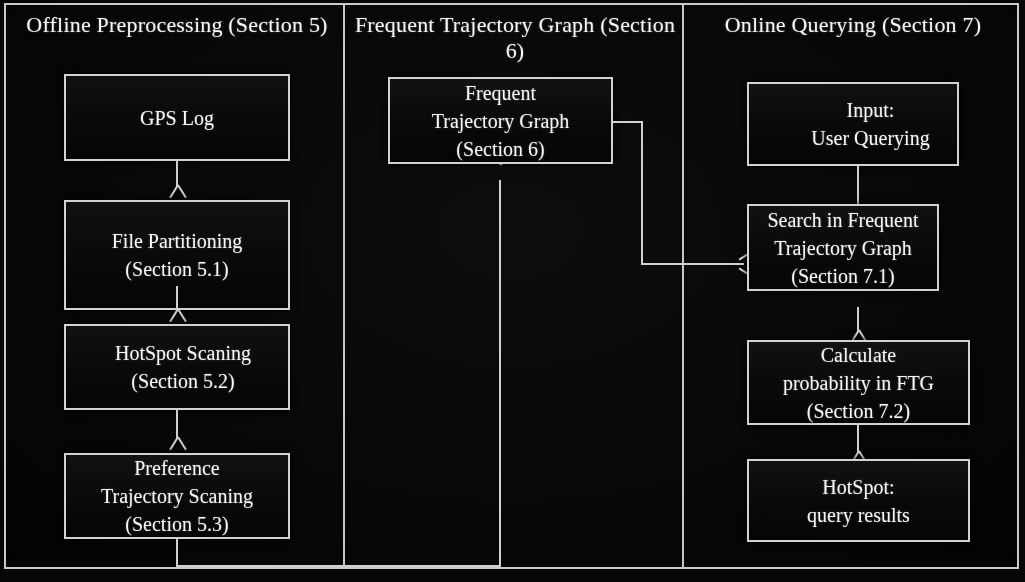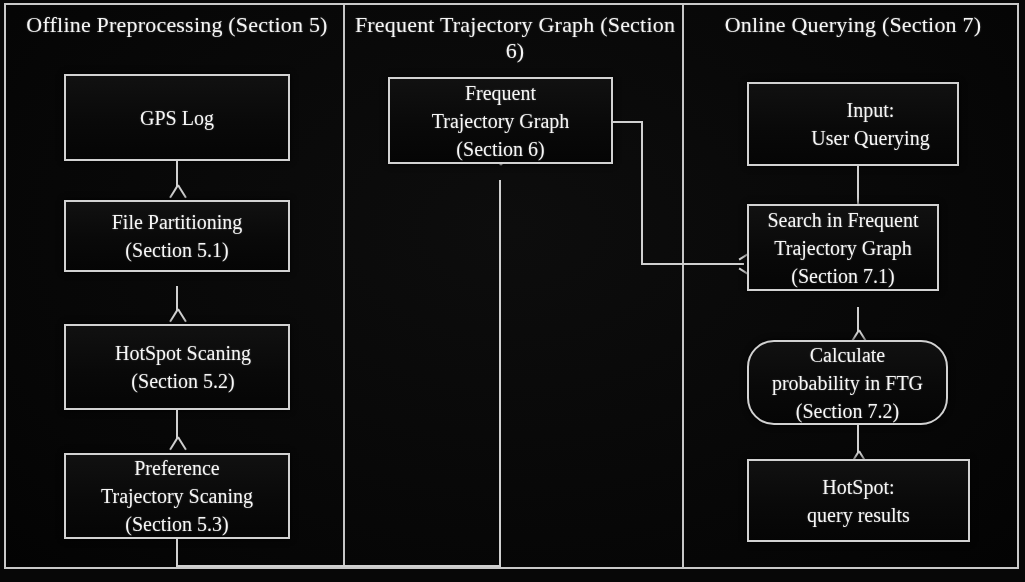--- a/index.html
+++ b/index.html
@@ -117,21 +117,21 @@
   <div class="col-title" style="left:690px; top:12px; width:326px;">Online Querying
 (Section 7)</div>
 
   <div class="node" style="left:64px; top:74px; width:226px; height:87px;">
     <span class="node-text">GPS Log</span>
   </div>
 
   <div class="seg-v" style="left:176px; top:161px; height:26px;"></div>
   <div class="arrow-down" style="left:177px; top:185px;"></div>
 
-  <div class="node" style="left:64px; top:200px; width:226px; height:72px;">
+  <div class="node" style="left:64px; top:200px; width:226px; height:110px;">
     <span class="node-text">File Partitioning
 (Section 5.1)</span>
   </div>
 
   <div class="seg-v" style="left:176px; top:286px; height:25px;"></div>
   <div class="arrow-down" style="left:177px; top:309px;"></div>
 
   <div class="node" style="left:64px; top:324px; width:226px; height:86px;padding-left:16px;">
     <span class="node-text">HotSpot Scaning
 (Section 5.2)</span>
@@ -172,21 +172,21 @@
 
   <div class="node" style="left:747px; top:204px; width:192px; height:87px;">
     <span class="node-text">Search in Frequent
 Trajectory Graph
 (Section 7.1)</span>
   </div>
 
   <div class="seg-v" style="left:857px; top:307px; height:25px;"></div>
   <div class="arrow-down" style="left:858px; top:330px;"></div>
 
-  <div class="node" style="left:747px; top:340px; width:201px; height:85px;border-radius:27px;">
+  <div class="node" style="left:747px; top:340px; width:223px; height:85px;">
     <span class="node-text">Calculate
 probability in FTG
 (Section 7.2)</span>
   </div>
 
   <div class="seg-v" style="left:857px; top:425px; height:28px;"></div>
   <div class="arrow-down" style="left:858px; top:451px;"></div>
 
   <div class="node" style="left:747px; top:459px; width:223px; height:83px;">
     <span class="node-text">HotSpot:

